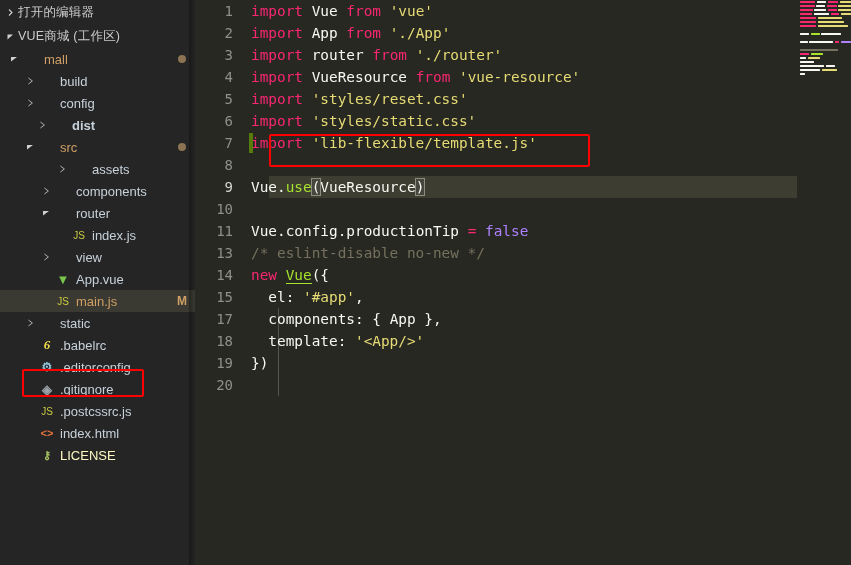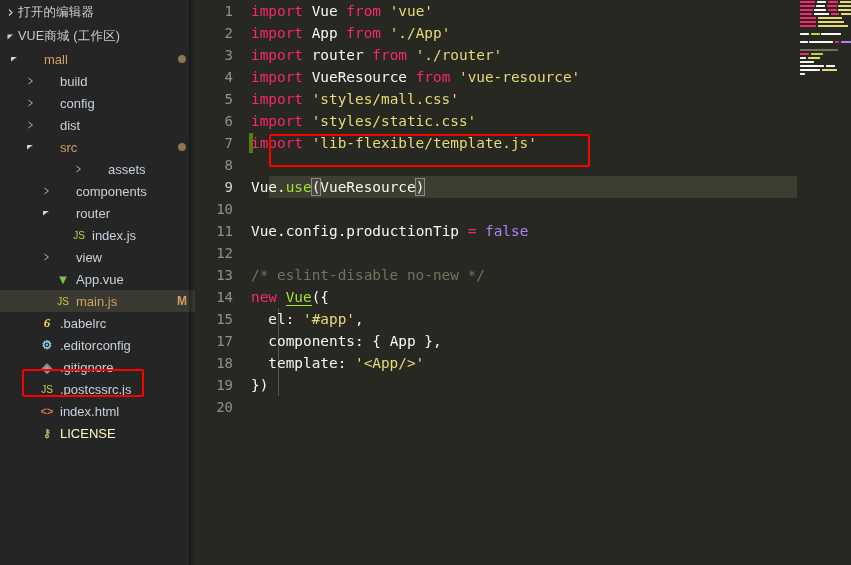--- a/index.html
+++ b/index.html
@@ -309,40 +309,40 @@
         </div>
         <div class="row" style="padding-left: 24px;">
           <span class="twisty">
             <svg width="8" height="8" viewBox="0 0 8 8">
               <path d="M2.4 1 L6.4 4 L2.4 7" fill="none" stroke="#c0c0c0" stroke-width="0.9"></path>
             </svg>
           </span>
           <span class="ico"></span>
           <span class="lbl" style="color: rgb(199, 209, 217);">config</span>
         </div>
-        <div class="row" style="padding-left: 24px;">
+        <div class="row" style="padding-left: 36px; font-weight: bold;">
           <span class="twisty">
             <svg width="8" height="8" viewBox="0 0 8 8">
               <path d="M2.4 1 L6.4 4 L2.4 7" fill="none" stroke="#c0c0c0" stroke-width="0.9"></path>
             </svg>
           </span>
           <span class="ico"></span>
           <span class="lbl" style="color: rgb(199, 209, 217);">dist</span>
         </div>
         <div class="row" style="padding-left: 24px;">
           <span class="twisty">
             <svg width="8" height="8" viewBox="0 0 8 8">
               <path d="M1 2 L7 2 L1 6.6 Z" fill="#d0d0d0"></path>
             </svg>
           </span>
           <span class="ico"></span>
           <span class="lbl" style="color: rgb(207, 159, 101);">src</span>
           <span class="dot"></span>
         </div>
-        <div class="row" style="padding-left: 56px; margin-left: 16px;">
+        <div class="row" style="padding-left: 56px;">
           <span class="twisty">
             <svg width="8" height="8" viewBox="0 0 8 8">
               <path d="M2.4 1 L6.4 4 L2.4 7" fill="none" stroke="#c0c0c0" stroke-width="0.9"></path>
             </svg>
           </span>
           <span class="ico"></span>
           <span class="lbl" style="color: rgb(199, 209, 217);">assets</span>
         </div>
         <div class="row" style="padding-left: 40px;">
           <span class="twisty">
@@ -385,20 +385,29 @@
           </span>
           <span class="lbl" style="color: rgb(199, 209, 217);">App.vue</span>
         </div>
         <div class="row selected" style="padding-left: 40px;">
           <span class="twisty spacer"></span>
           <span class="ico">
             <span class="js-ico">JS</span>
           </span>
           <span class="lbl" style="color: rgb(207, 159, 101);">main.js</span>
           <span class="badge-m">M</span>
+        </div>
+        <div class="row" style="padding-left: 24px;">
+          <span class="twisty">
+            <svg width="8" height="8" viewBox="0 0 8 8">
+              <path d="M2.4 1 L6.4 4 L2.4 7" fill="none" stroke="#c0c0c0" stroke-width="0.9"></path>
+            </svg>
+          </span>
+          <span class="ico"></span>
+          <span class="lbl" style="color: rgb(199, 209, 217);">static</span>
         </div>
         <div class="row" style="padding-left: 24px;">
           <span class="twisty spacer"></span>
           <span class="ico">
             <span class="babel-ico">6</span>
           </span>
           <span class="lbl" style="color: rgb(199, 209, 217);">.babelrc</span>
         </div>
         <div class="row" style="padding-left: 24px;">
           <span class="twisty spacer"></span>
@@ -441,28 +450,27 @@
 
     <div class="sidebar-shadow"></div>
   </div>
 
   <div class="editor">
     <div class="code-area" id="code">
         <div class="cline"><span class="lnum">1</span><span class="ctext"><span class="kw">import</span><span class="punc"> </span><span class="id">Vue</span><span class="punc"> </span><span class="kw">from</span><span class="punc"> </span><span class="str">'vue'</span></span></div>
         <div class="cline"><span class="lnum">2</span><span class="ctext"><span class="kw">import</span><span class="punc"> </span><span class="id">App</span><span class="punc"> </span><span class="kw">from</span><span class="punc"> </span><span class="str">'./App'</span></span></div>
         <div class="cline"><span class="lnum">3</span><span class="ctext"><span class="kw">import</span><span class="punc"> </span><span class="id">router</span><span class="punc"> </span><span class="kw">from</span><span class="punc"> </span><span class="str">'./router'</span></span></div>
         <div class="cline"><span class="lnum">4</span><span class="ctext"><span class="kw">import</span><span class="punc"> </span><span class="id">VueResource</span><span class="punc"> </span><span class="kw">from</span><span class="punc"> </span><span class="str">'vue-resource'</span></span></div>
-        <div class="cline"><span class="lnum">5</span><span class="ctext"><span class="kw">import</span><span class="punc"> </span><span class="str">'styles/mall.css'</span></span></div>
+        <div class="cline"><span class="lnum">5</span><span class="ctext"><span class="kw">import</span><span class="punc"> </span><span class="str">'styles/reset.css'</span></span></div>
         <div class="cline"><span class="lnum">6</span><span class="ctext"><span class="kw">import</span><span class="punc"> </span><span class="str">'styles/static.css'</span></span></div>
         <div class="cline"><div class="gutter-add"></div><span class="lnum">7</span><span class="ctext"><span class="kw">import</span><span class="punc"> </span><span class="str">'lib-flexible/template.js'</span></span></div>
         <div class="cline"><span class="lnum">8</span><span class="ctext"></span></div>
         <div class="cline current"><div class="current-hl"></div><span class="lnum">9</span><span class="ctext"><span class="id">Vue</span><span class="punc">.</span><span class="fn">use</span><span class="brk">(</span><span class="id">VueResource</span><span class="brk">)</span><span class="caret"></span></span></div>
         <div class="cline"><span class="lnum">10</span><span class="ctext"></span></div>
         <div class="cline"><span class="lnum">11</span><span class="ctext"><span class="id">Vue</span><span class="punc">.</span><span class="id">config</span><span class="punc">.</span><span class="id">productionTip</span><span class="punc"> </span><span class="kw">=</span><span class="punc"> </span><span class="bool">false</span></span></div>
-        <div class="cline"><span class="lnum">12</span><span class="ctext"></span></div>
         <div class="cline"><span class="lnum">13</span><span class="ctext"><span class="cmt">/* eslint-disable no-new */</span></span></div>
         <div class="cline"><span class="lnum">14</span><span class="ctext"><span class="kw">new</span><span class="punc"> </span><span class="fn u">Vue</span><span class="punc">({</span></span></div>
         <div class="cline"><span class="lnum">15</span><span class="ctext"><span class="id">  el</span><span class="punc">: </span><span class="str">'#app'</span><span class="punc">,</span></span></div>
         <div class="cline"><span class="lnum">17</span><span class="ctext"><span class="id">  components</span><span class="punc">: { </span><span class="id">App</span><span class="punc"> },</span></span></div>
         <div class="cline"><span class="lnum">18</span><span class="ctext"><span class="id">  template</span><span class="punc">: </span><span class="str">'&lt;App/&gt;'</span></span></div>
         <div class="cline"><span class="lnum">19</span><span class="ctext"><span class="punc">})</span></span></div>
         <div class="cline"><span class="lnum">20</span><span class="ctext"></span></div>
         <div class="indent-guide" style="top: 308px; height: 88px;"></div>
       </div>
 

